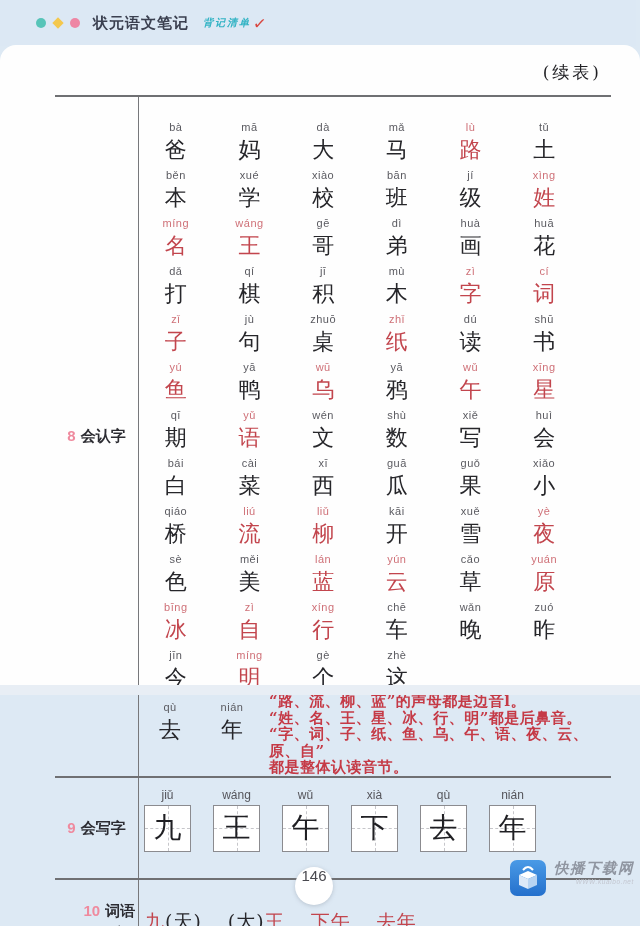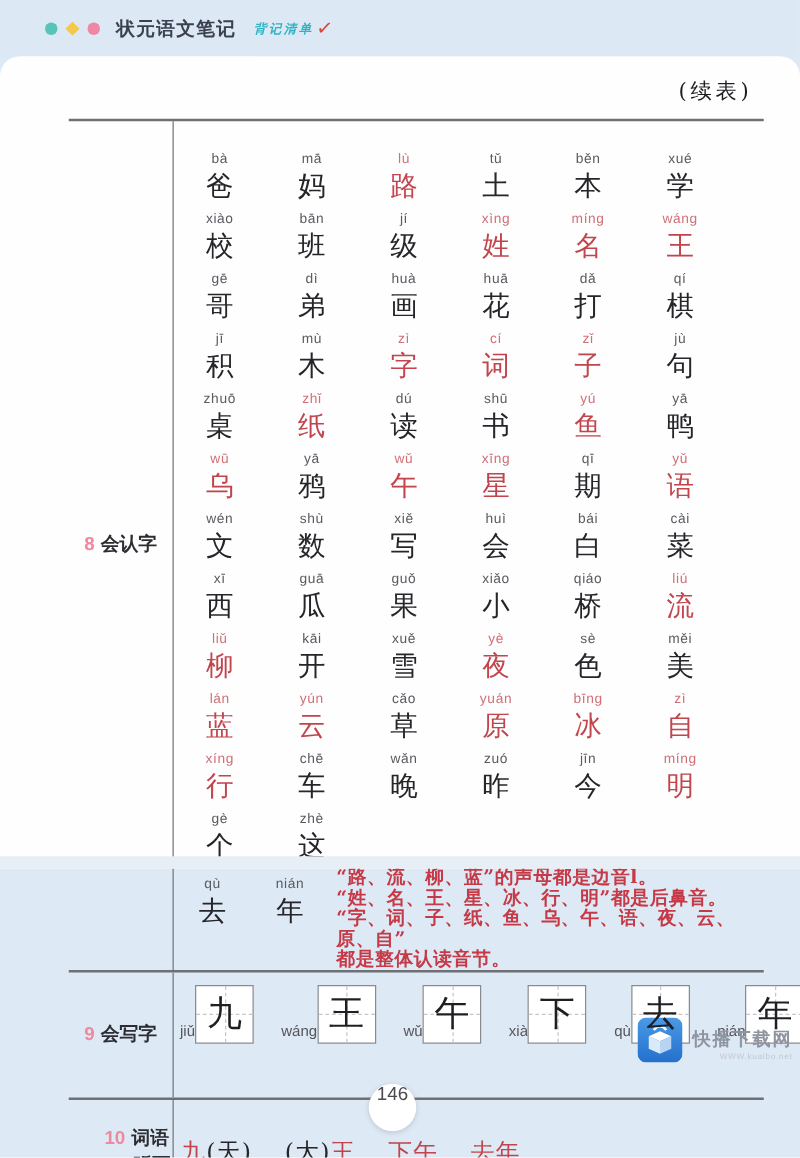--- a/index.html
+++ b/index.html
@@ -42,40 +42,40 @@
   .cell.red .ch{color:#c2454d;}
   .tail-row{display:flex;padding-top:4px;}
   .tail-cells{display:flex;flex:none;}
   .tail-cells .cell{width:62px;}
   .note-block{flex:1;padding-left:6px;padding-right:4px;margin-top:-8px;}
   .note-line{font-family:"DejaVu Serif",serif;font-size:15px;line-height:16.5px;
     color:#c53a46;font-weight:bold;letter-spacing:.5px;}
   
   .write-content{min-height:100px;padding-top:10px;padding-left:5px;}
   .write-row{display:flex;gap:22px;}
-  .wcol{display:flex;align-items:flex-end;}
+  .wcol{display:flex;flex-direction:column;align-items:center;}
   .wpy{font-size:12px;color:#55555b;margin-bottom:3px;}
   .tzg{width:45px;height:45px;border:1.5px solid #8b8b8f;background:#fff;position:relative;
     display:flex;align-items:center;justify-content:center;box-sizing:content-box;}
   .tzg::before{content:"";position:absolute;left:0;right:0;top:50%;border-top:1px dashed #c6c6ca;}
   .tzg::after{content:"";position:absolute;top:0;bottom:0;left:50%;border-left:1px dashed #c6c6ca;}
   .tzg .wch{font-size:28px;color:#1f1f23;font-family:"DejaVu Serif",serif;position:relative;z-index:1;}
   
   .dict-content{min-height:84px;display:flex;align-items:center;padding-left:6px;}
   .dict-word{margin-right:26px;font-family:"DejaVu Serif",serif;font-size:19px;letter-spacing:1px;}
   .seg-red{color:#c2454d;}
   .seg-black{color:#26262a;}
   .dict-label{text-align:left;margin-left:27px;}
   .dict-label .l2{padding-left:23px;}
   
   .page-num-wrap{position:absolute;left:295px;top:822px;width:38px;height:38px;border-radius:50%;
     background:#fff;box-shadow:0 1px 4px rgba(140,150,165,.45);
     display:flex;align-items:flex-start;justify-content:center;}
   .page-num{font-size:15px;color:#4a4a50;}
-  .watermark{position:absolute;right:6px;top:769px;display:flex;align-items:flex-end;gap:8px;}
+  .watermark{position:absolute;right:6px;top:815px;display:flex;align-items:flex-start;gap:8px;font-style:italic;}
   .wm-text .wm-title{font-size:14.5px;font-weight:bold;color:#8f95a0;letter-spacing:1.5px;line-height:17px;}
   .wm-text .wm-sub{font-size:6.5px;color:#c3c7d0;letter-spacing:.6px;line-height:9px;text-align:right;}
 </style>
 </head>
 <body>
 
 <div class="header-band">
   <span class="dot dot-teal"></span>
   <span class="diamond"></span>
   <span class="dot dot-pink"></span>
@@ -97,20 +97,28 @@
       </div>
       <div class="content-col recog-content">
         <div class="recog-grid">
             <div class="cell">
               <div class="py">bà</div>
               <div class="ch">爸</div>
             </div>
             <div class="cell">
               <div class="py">mā</div>
               <div class="ch">妈</div>
+            </div>
+            <div class="cell">
+              <div class="py">dà</div>
+              <div class="ch">大</div>
+            </div>
+            <div class="cell">
+              <div class="py">mǎ</div>
+              <div class="ch">马</div>
             </div>
             <div class="cell red">
               <div class="py">lù</div>
               <div class="ch">路</div>
             </div>
             <div class="cell">
               <div class="py">tǔ</div>
               <div class="ch">土</div>
             </div>
             <div class="cell">

